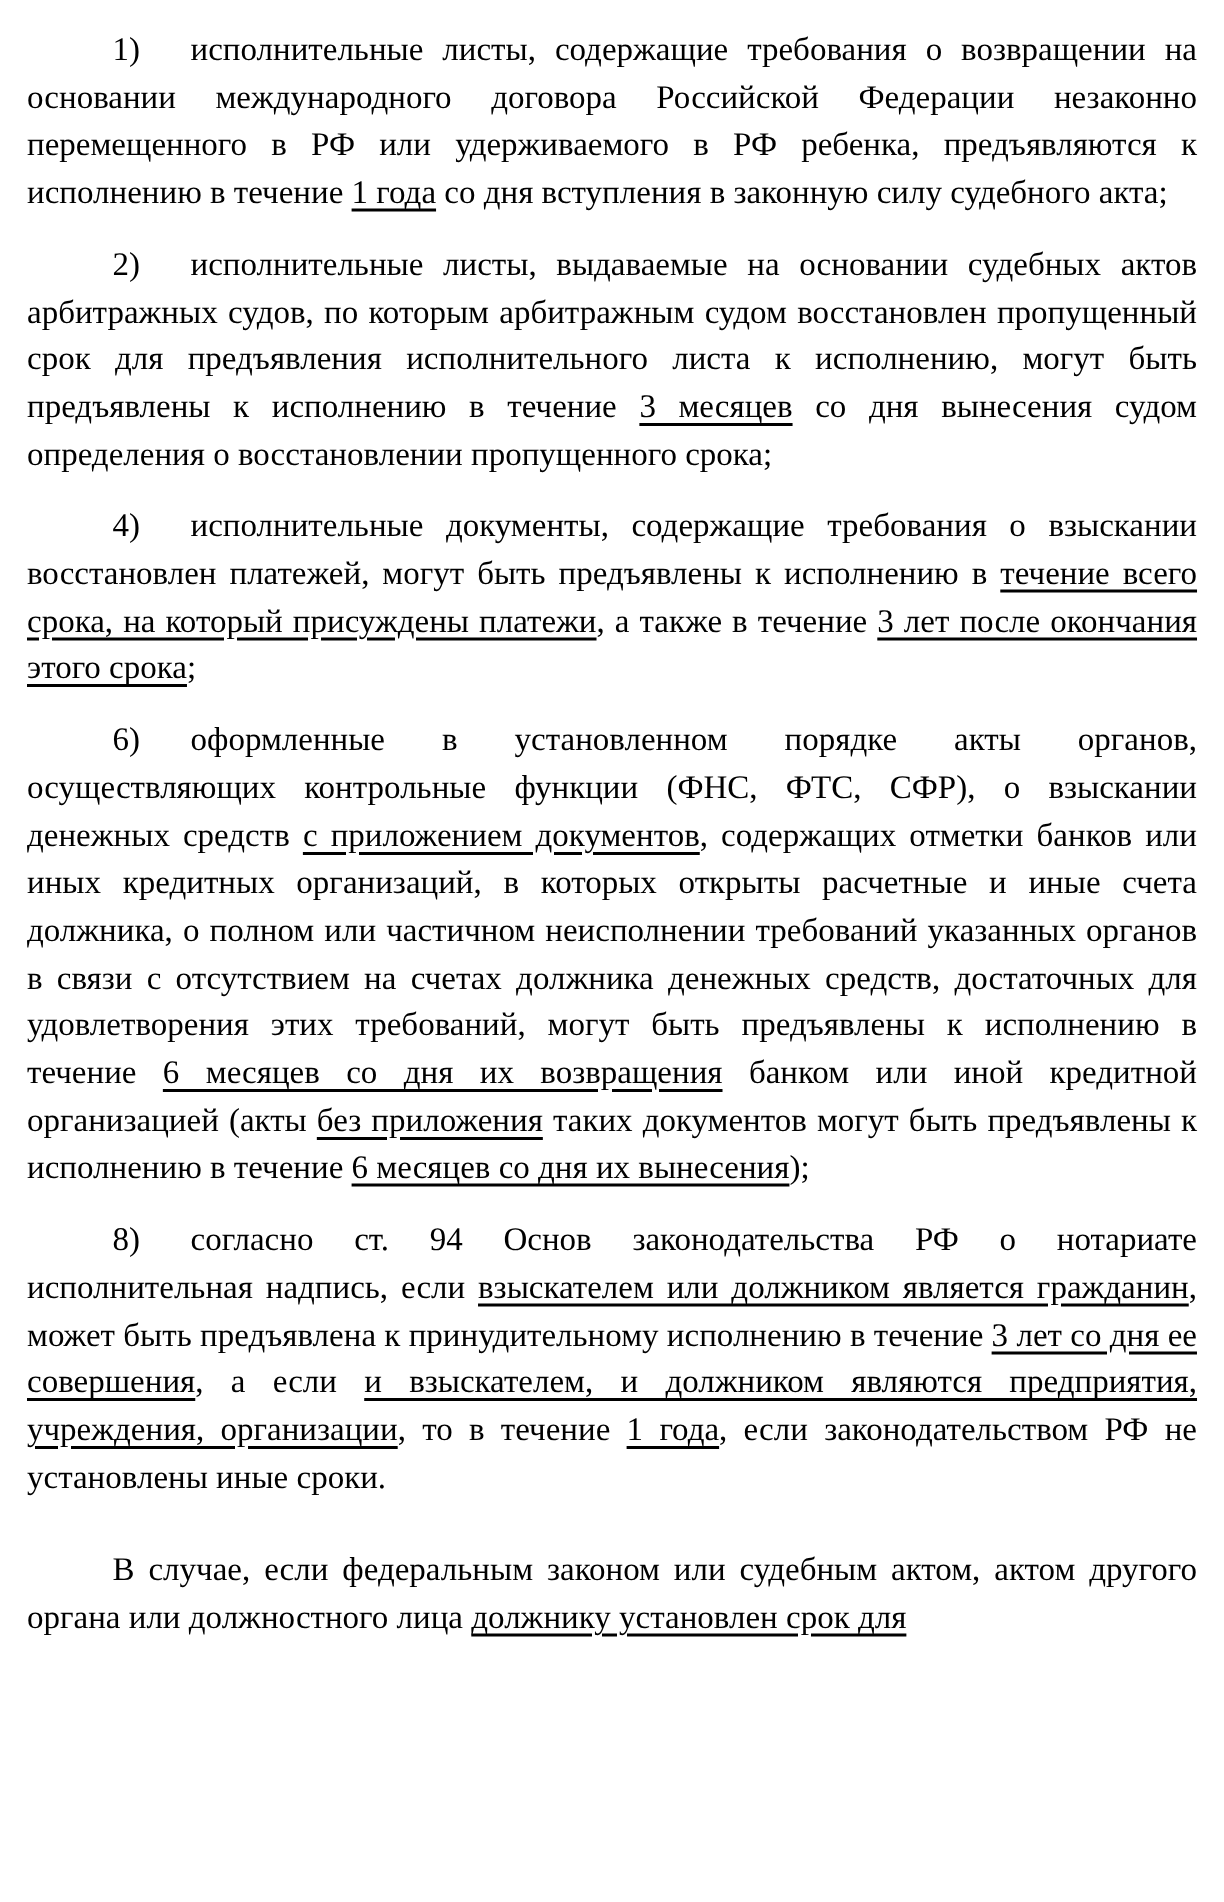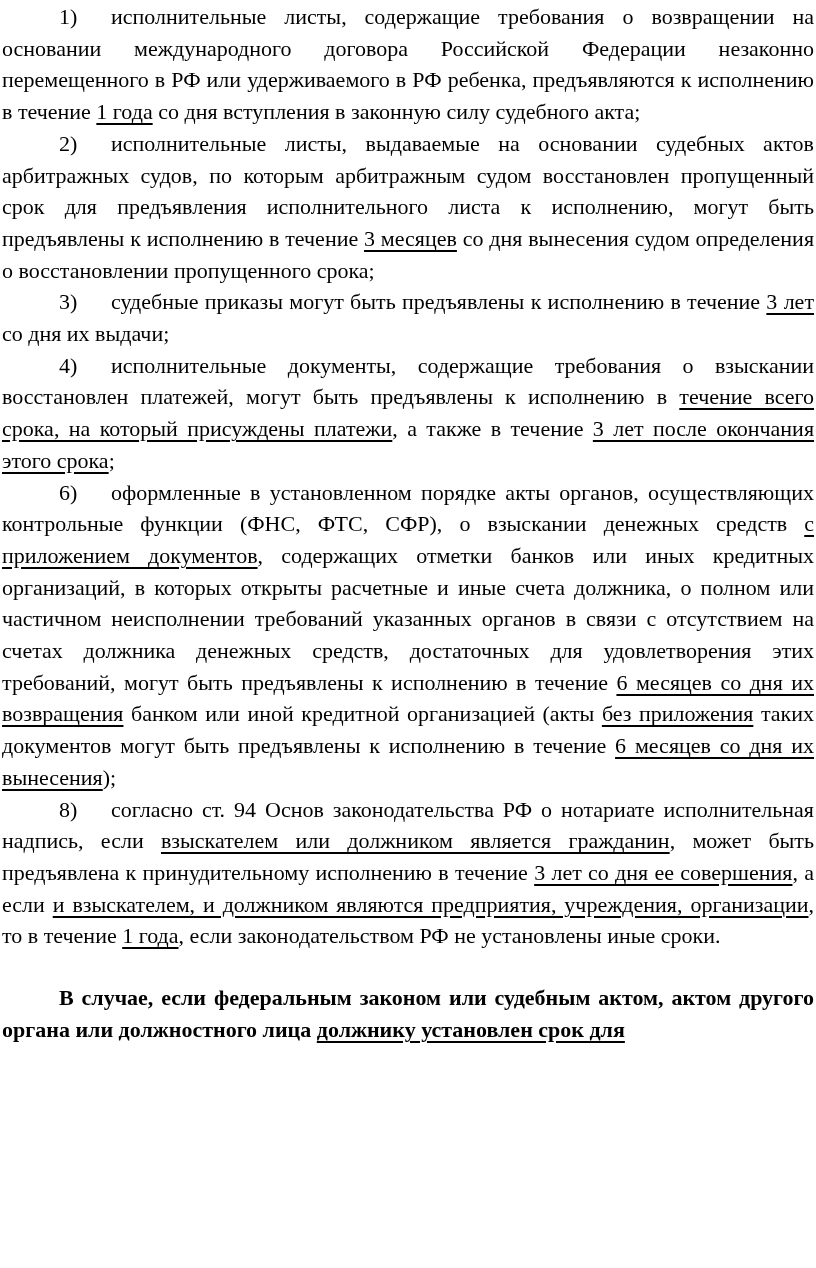--- a/index.html
+++ b/index.html
@@ -18,26 +18,25 @@
     min-height: 1268px;
     background: #ffffff;
     color: #000000;
     font-family: "Liberation Serif", "DejaVu Serif", serif;
     font-size: 22px;
     line-height: 31.7px;
     text-align: justify;
     padding: 1px 2px 0 2px;
   }
   .para {
-    margin: 0;
+    margin: 16px;
     text-indent: 57px;
   }
   .para.gap-before {
     margin-top: 30px;
-    font-weight: bold;
   }
   .num {
     display: inline-block;
     width: 52px;
     text-indent: 0;
   }
   .u {
     text-decoration: underline;
     text-decoration-thickness: 1.5px;
     text-underline-offset: 3.5px;
@@ -45,19 +44,18 @@
   .i {
   }
 </style>
 </head>
 <body>
 
 <div class="page">
   <div id="doc-body">
       <p class="para"><span class="num">1)</span><span>исполнительные листы, содержащие требования о возвращении на основании международного договора Российской Федерации незаконно перемещенного в РФ или удерживаемого в РФ ребенка, предъявляются к исполнению в течение </span><span class="u">1 года</span><span> со дня вступления в законную силу судебного акта;</span></p>
       <p class="para"><span class="num">2)</span><span>исполнительные листы, выдаваемые на основании судебных актов арбитражных судов, по которым арбитражным судом восстановлен пропущенный срок для предъявления исполнительного листа к исполнению, могут быть предъявлены к исполнению в течение </span><span class="u">3 месяцев</span><span> со дня вынесения судом определения о восстановлении пропущенного срока;</span></p>
-      <p class="para"><span class="num">3)</span><span>судебные приказы могут быть предъявлены к исполнению в течение </span><span class="u">3 лет</span><span> со дня их выдачи;</span></p>
       <p class="para"><span class="num">4)</span><span>исполнительные документы, содержащие требования о взыскании восстановлен платежей, могут быть предъявлены к исполнению в </span><span class="u">течение всего срока, на который присуждены платежи</span><span>, а также в течение </span><span class="u">3 лет после окончания этого срока</span><span>;</span></p>
       <p class="para"><span class="num">6)</span><span>оформленные в установленном порядке акты органов, осуществляющих контрольные функции (ФНС, ФТС, СФР), о взыскании денежных средств </span><span class="u">с приложением документов</span><span>, содержащих отметки банков или иных кредитных организаций, в которых открыты расчетные и иные счета должника, о полном или частичном неисполнении требований указанных органов в связи с отсутствием на счетах должника денежных средств, достаточных для удовлетворения этих требований, могут быть предъявлены к исполнению в течение </span><span class="u">6 месяцев со дня их возвращения</span><span> банком или иной кредитной организацией (акты </span><span class="u">без приложения</span><span> таких документов могут быть предъявлены к исполнению в течение </span><span class="u">6 месяцев со дня их вынесения</span><span>);</span></p>
       <p class="para"><span class="num">8)</span><span>согласно ст. 94 Основ законодательства РФ о нотариате исполнительная надпись, если </span><span class="u i">взыскателем или должником является гражданин</span><span>, может быть предъявлена к принудительному исполнению в течение </span><span class="u">3 лет со дня ее совершения</span><span>, а если </span><span class="u i">и взыскателем, и должником являются предприятия, учреждения, организации</span><span>, то в течение </span><span class="u">1 года</span><span>, если законодательством РФ не установлены иные сроки.</span></p>
       <p class="para gap-before"><span>В случае, если федеральным законом или судебным актом, актом другого органа или должностного лица </span><span class="u">должнику установлен срок для</span></p>
     </div>
 </div>
 
 </body></html>

